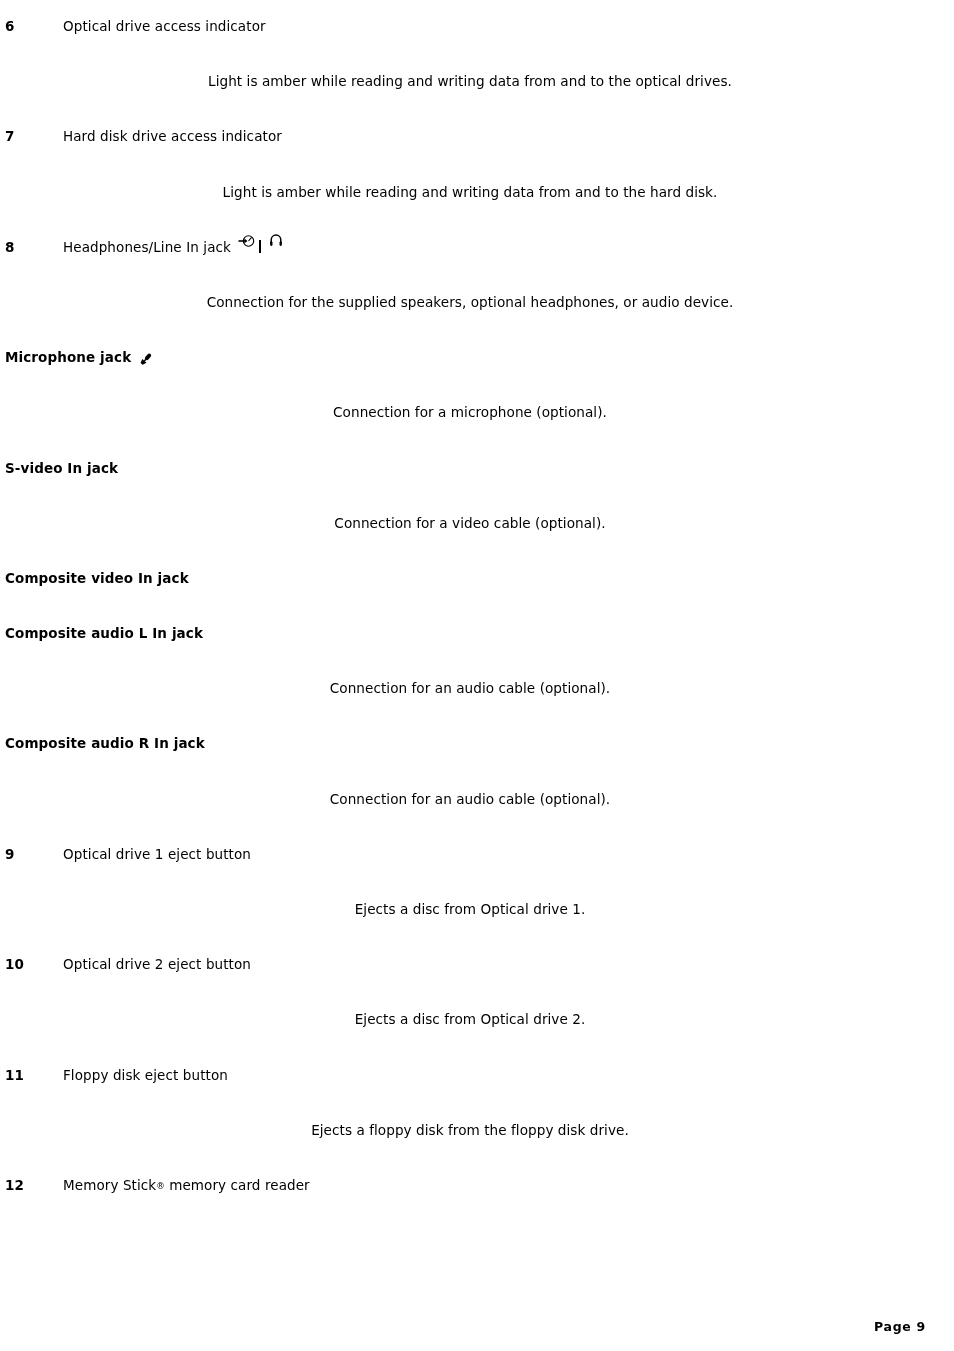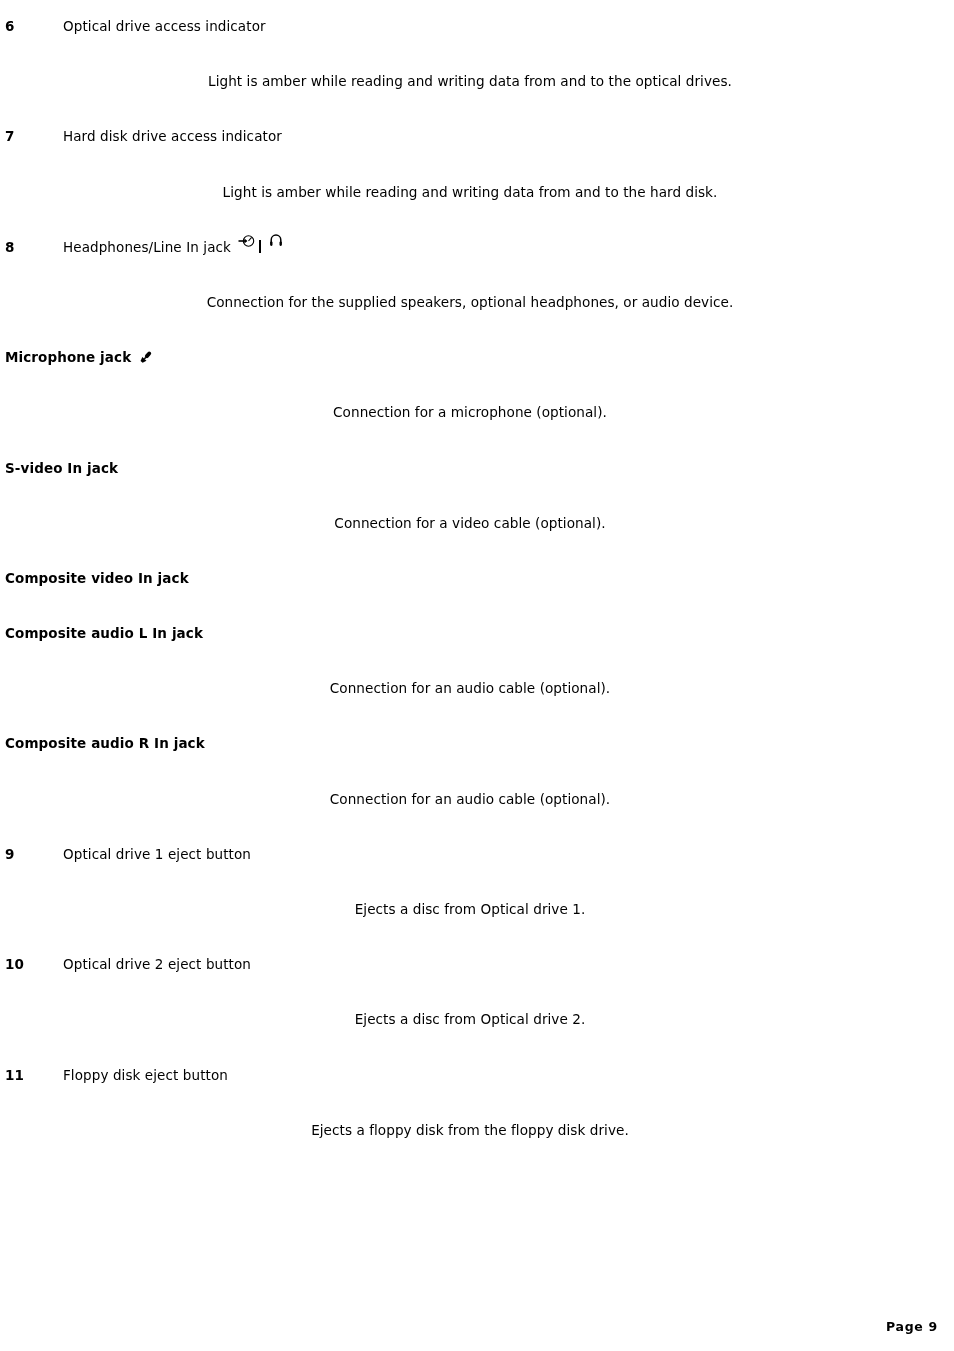--- a/index.html
+++ b/index.html
@@ -55,21 +55,21 @@
     flex-wrap: wrap;
   }
 
   
   .sub-heading {
     font-size: 13.5px;
     font-weight: bold;
     line-height: 18px;
     margin: 0;
     display: flex;
-    align-items: flex-start;
+    align-items: flex-end;
     letter-spacing: 0.1px;
   }
 
   
   .body-text {
     font-size: 13.6px;
     font-weight: normal;
     line-height: 18px;
     margin: 0;
     letter-spacing: 0.05px;
@@ -113,21 +113,21 @@
     margin: 0 6px 0 4px;
     position: relative;
     top: 1px;
   }
   .icon-headphones { position: relative; top: -5px; margin-left: 2px; }
   .icon-mic { margin-left: 7px; position: relative; top: 1px; }
 
   
   .page-number {
     position: absolute;
-    right: 16px;
+    right: 28px;
     bottom: 16px;
     font-size: 12.5px;
     font-weight: bold;
     letter-spacing: 0.7px;
     line-height: 16px;
   }
 </style>
 </head>
 <body>
 
@@ -278,19 +278,27 @@
         <span class="item-title">
             <span>Floppy disk eject button</span>
           </span>
       </div>
     </div>
 
     <div class="block">
       <p class="body-text">Ejects a floppy disk from the floppy disk drive.</p>
     </div>
 
+    <div class="block">
+      <div class="item-heading">
+        <span class="item-num">12</span>
+        <span class="item-title">
+          <span class="rich">Memory Stick<span class="reg">®</span> memory card reader</span>
+        </span>
+      </div>
+    </div>
 
 
   </div>
 
   <div class="page-number">Page 9</div>
 
 </div>
 
 </body></html>

